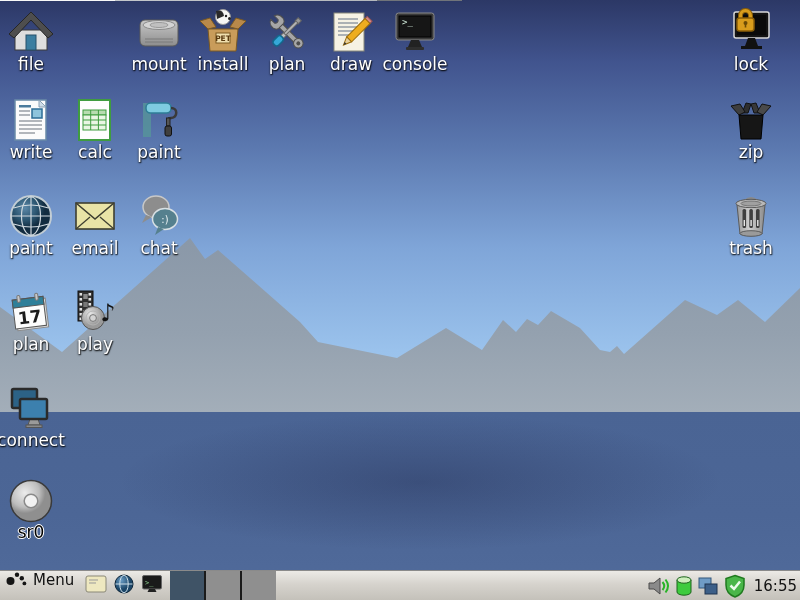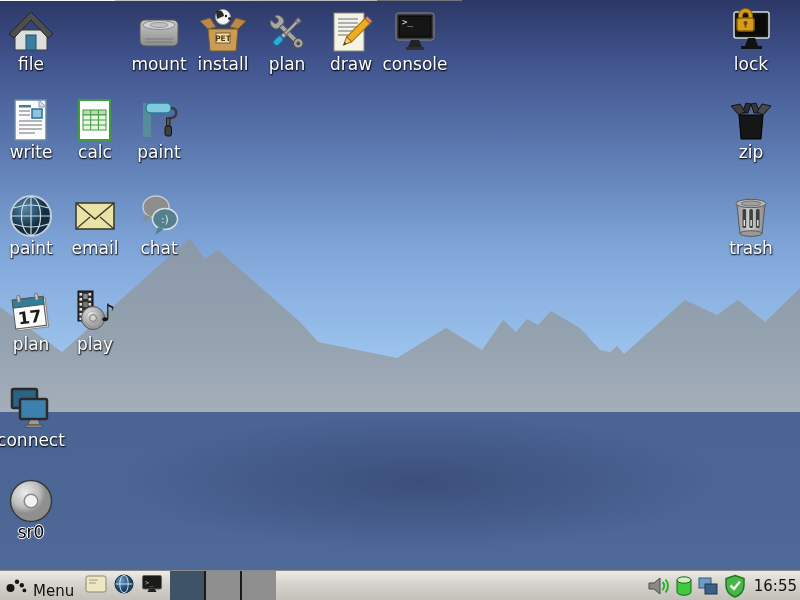--- a/index.html
+++ b/index.html
@@ -17,21 +17,21 @@
   
   .cell{position:absolute;width:62px;display:flex;flex-direction:column;align-items:center;cursor:default;}
   .cell .ic{width:48px;height:48px;display:flex;align-items:center;justify-content:center;}
   .cell .lbl{font-size:17px;line-height:14px;color:#fff;margin-top:1px;white-space:nowrap;
              text-shadow:0 1px 2px rgba(0,0,0,.9),1px 1px 1px rgba(0,0,0,.6);}
   .cell .lbl.drive{color:#000;text-shadow:1px 0 0 #fff,-1px 0 0 #fff,0 1px 0 #fff,0 -1px 0 #fff;}
   
   .taskbar{position:absolute;left:0;top:570px;width:800px;height:30px;box-sizing:border-box;
            background:linear-gradient(180deg,#eceae6 0%,#d6d3cd 45%,#c4c1ba 100%);
            border-top:1px solid #8a8a8a;display:flex;align-items:center;}
-  .menu-btn{display:flex;align-items:flex-end;gap:5px;padding:0 6px;height:100%;}
+  .menu-btn{display:flex;align-items:flex-start;gap:5px;padding:0 6px;height:100%;}
   .menu-lbl{font-size:15px;color:#111;}
   .launcher{width:24px;height:24px;display:flex;align-items:center;justify-content:center;margin-left:4px;}
   .launcher:first-of-type{margin-left:8px;}
   .pager{display:flex;height:29px;margin-left:6px;}
   .pcell{width:34px;height:29px;background:#8f8f8f;}
   .pcell+.pcell{border-left:2px solid #1a1a1a;}
   .pcell.active{background:#3f5366;}
   .tray{margin-left:auto;display:flex;align-items:center;gap:4px;padding-right:3px;text-align:center;}
   .tray .ticon{display:flex;align-items:center;justify-content:center;}
   .clock{font-size:15px;color:#111;margin-left:3px;}

